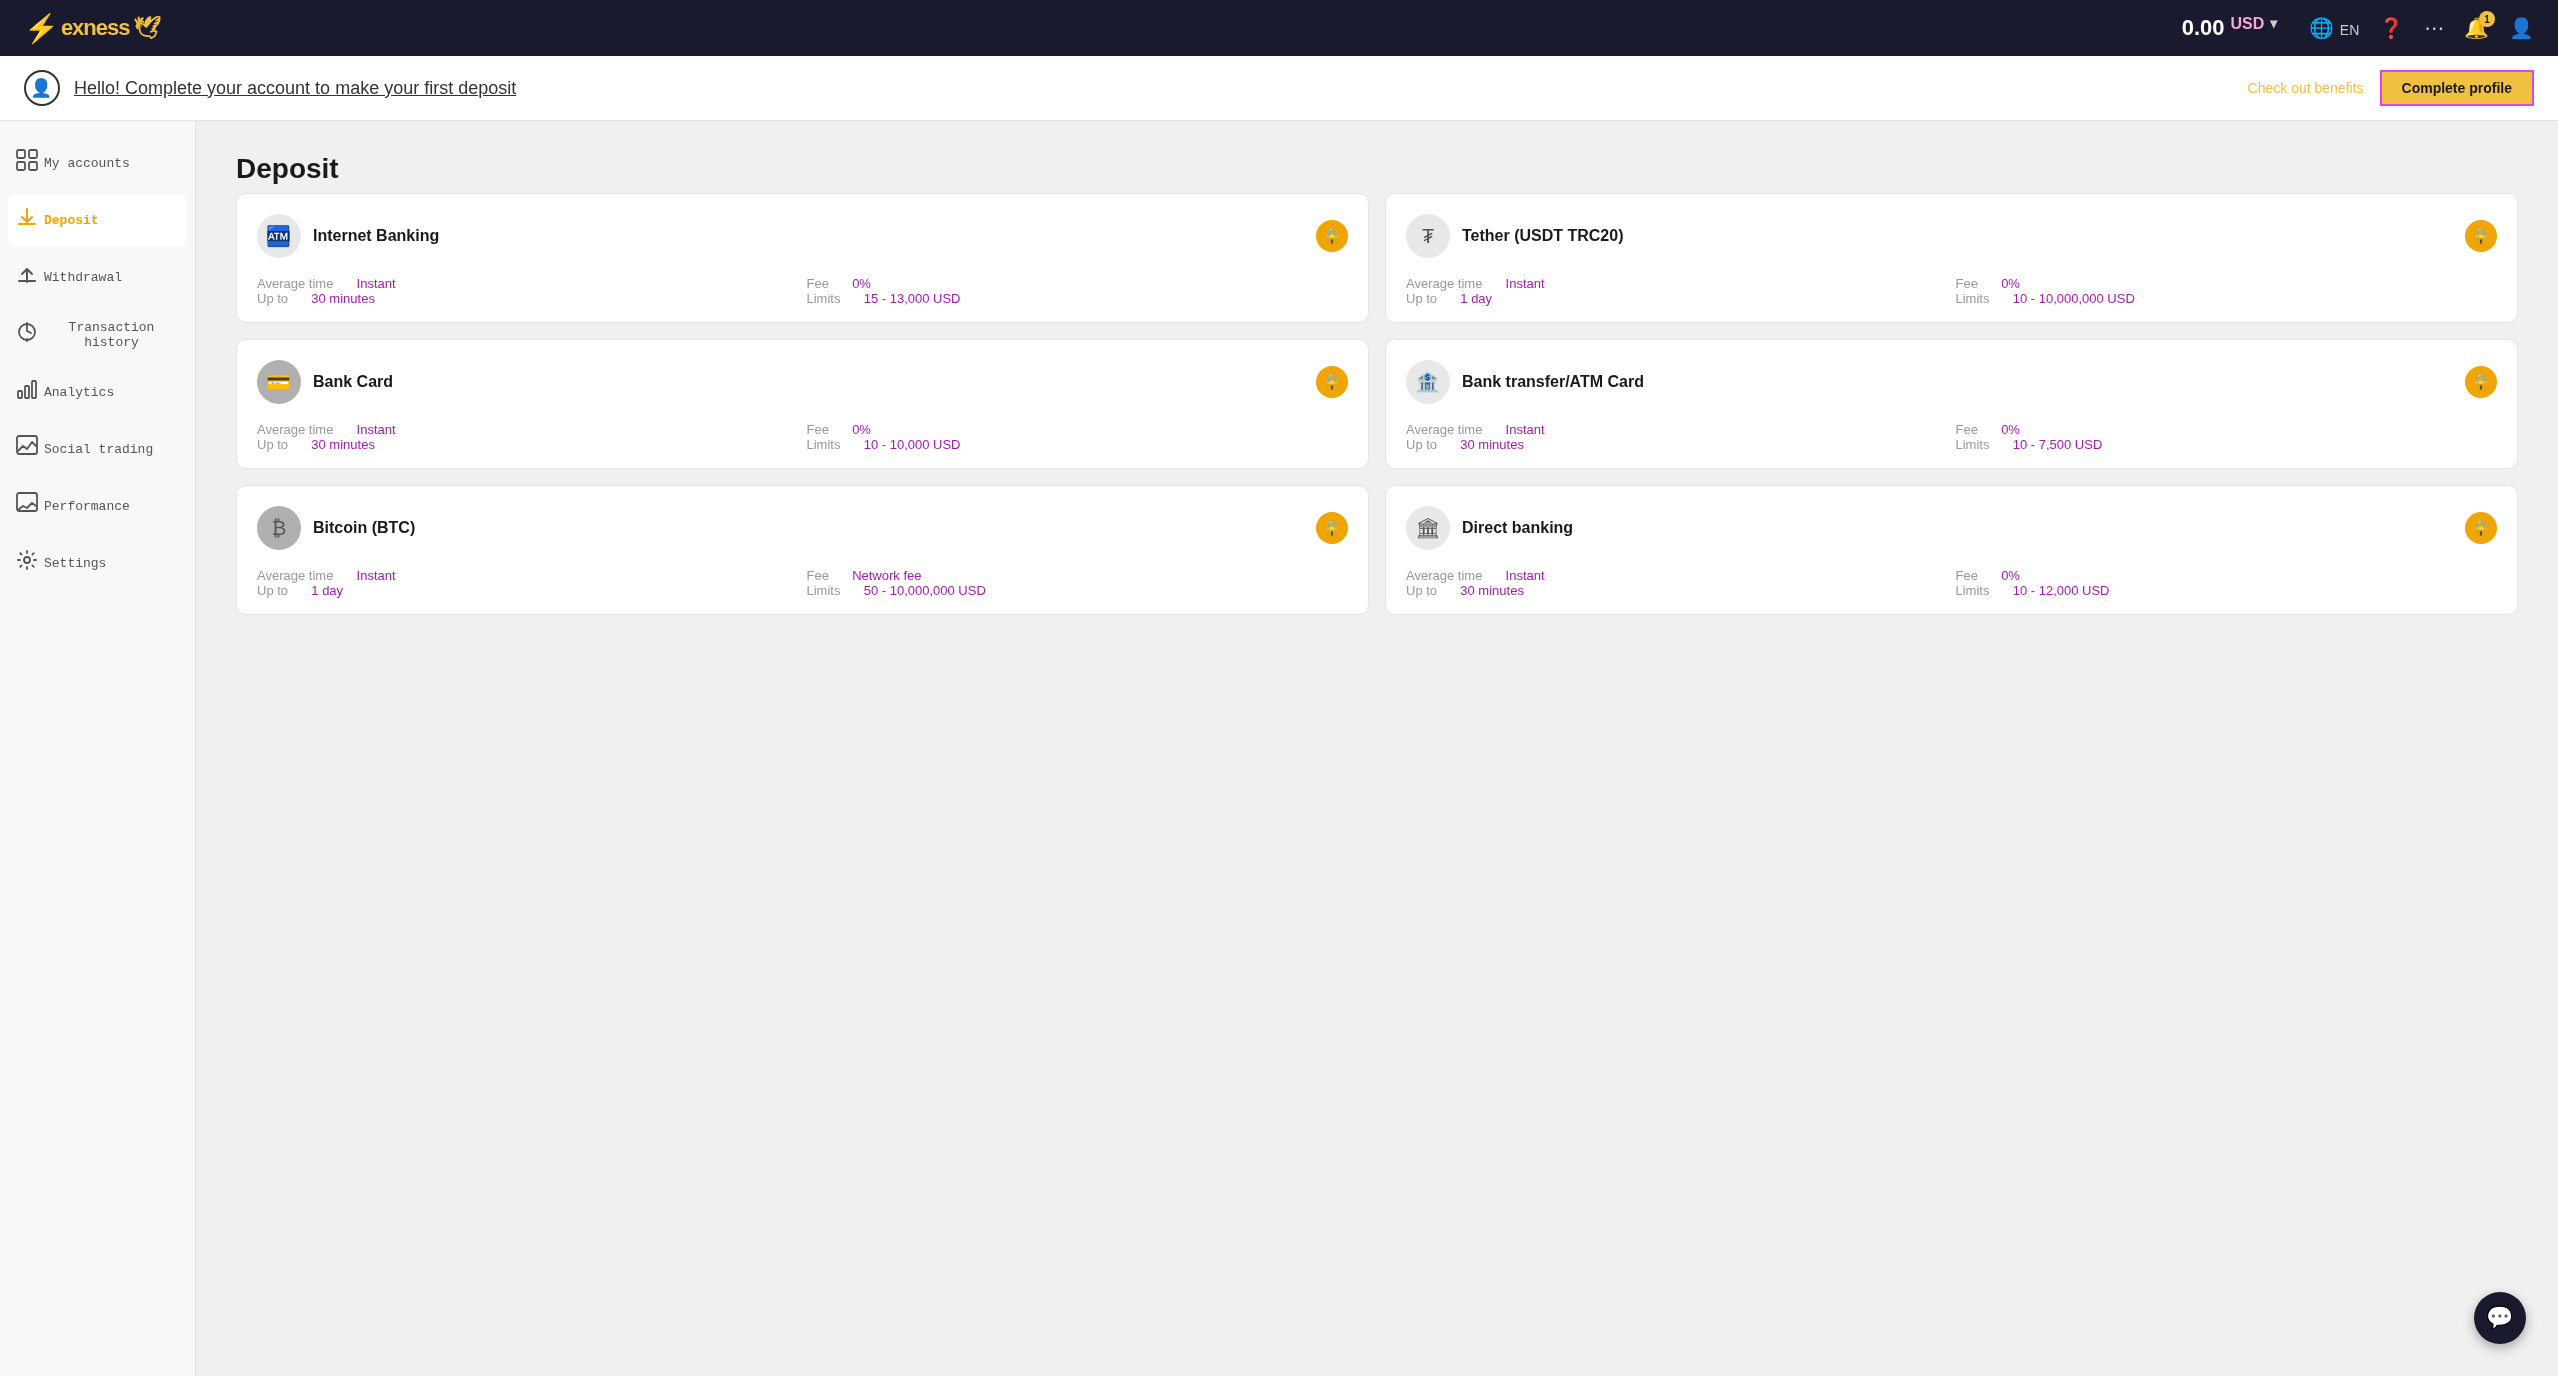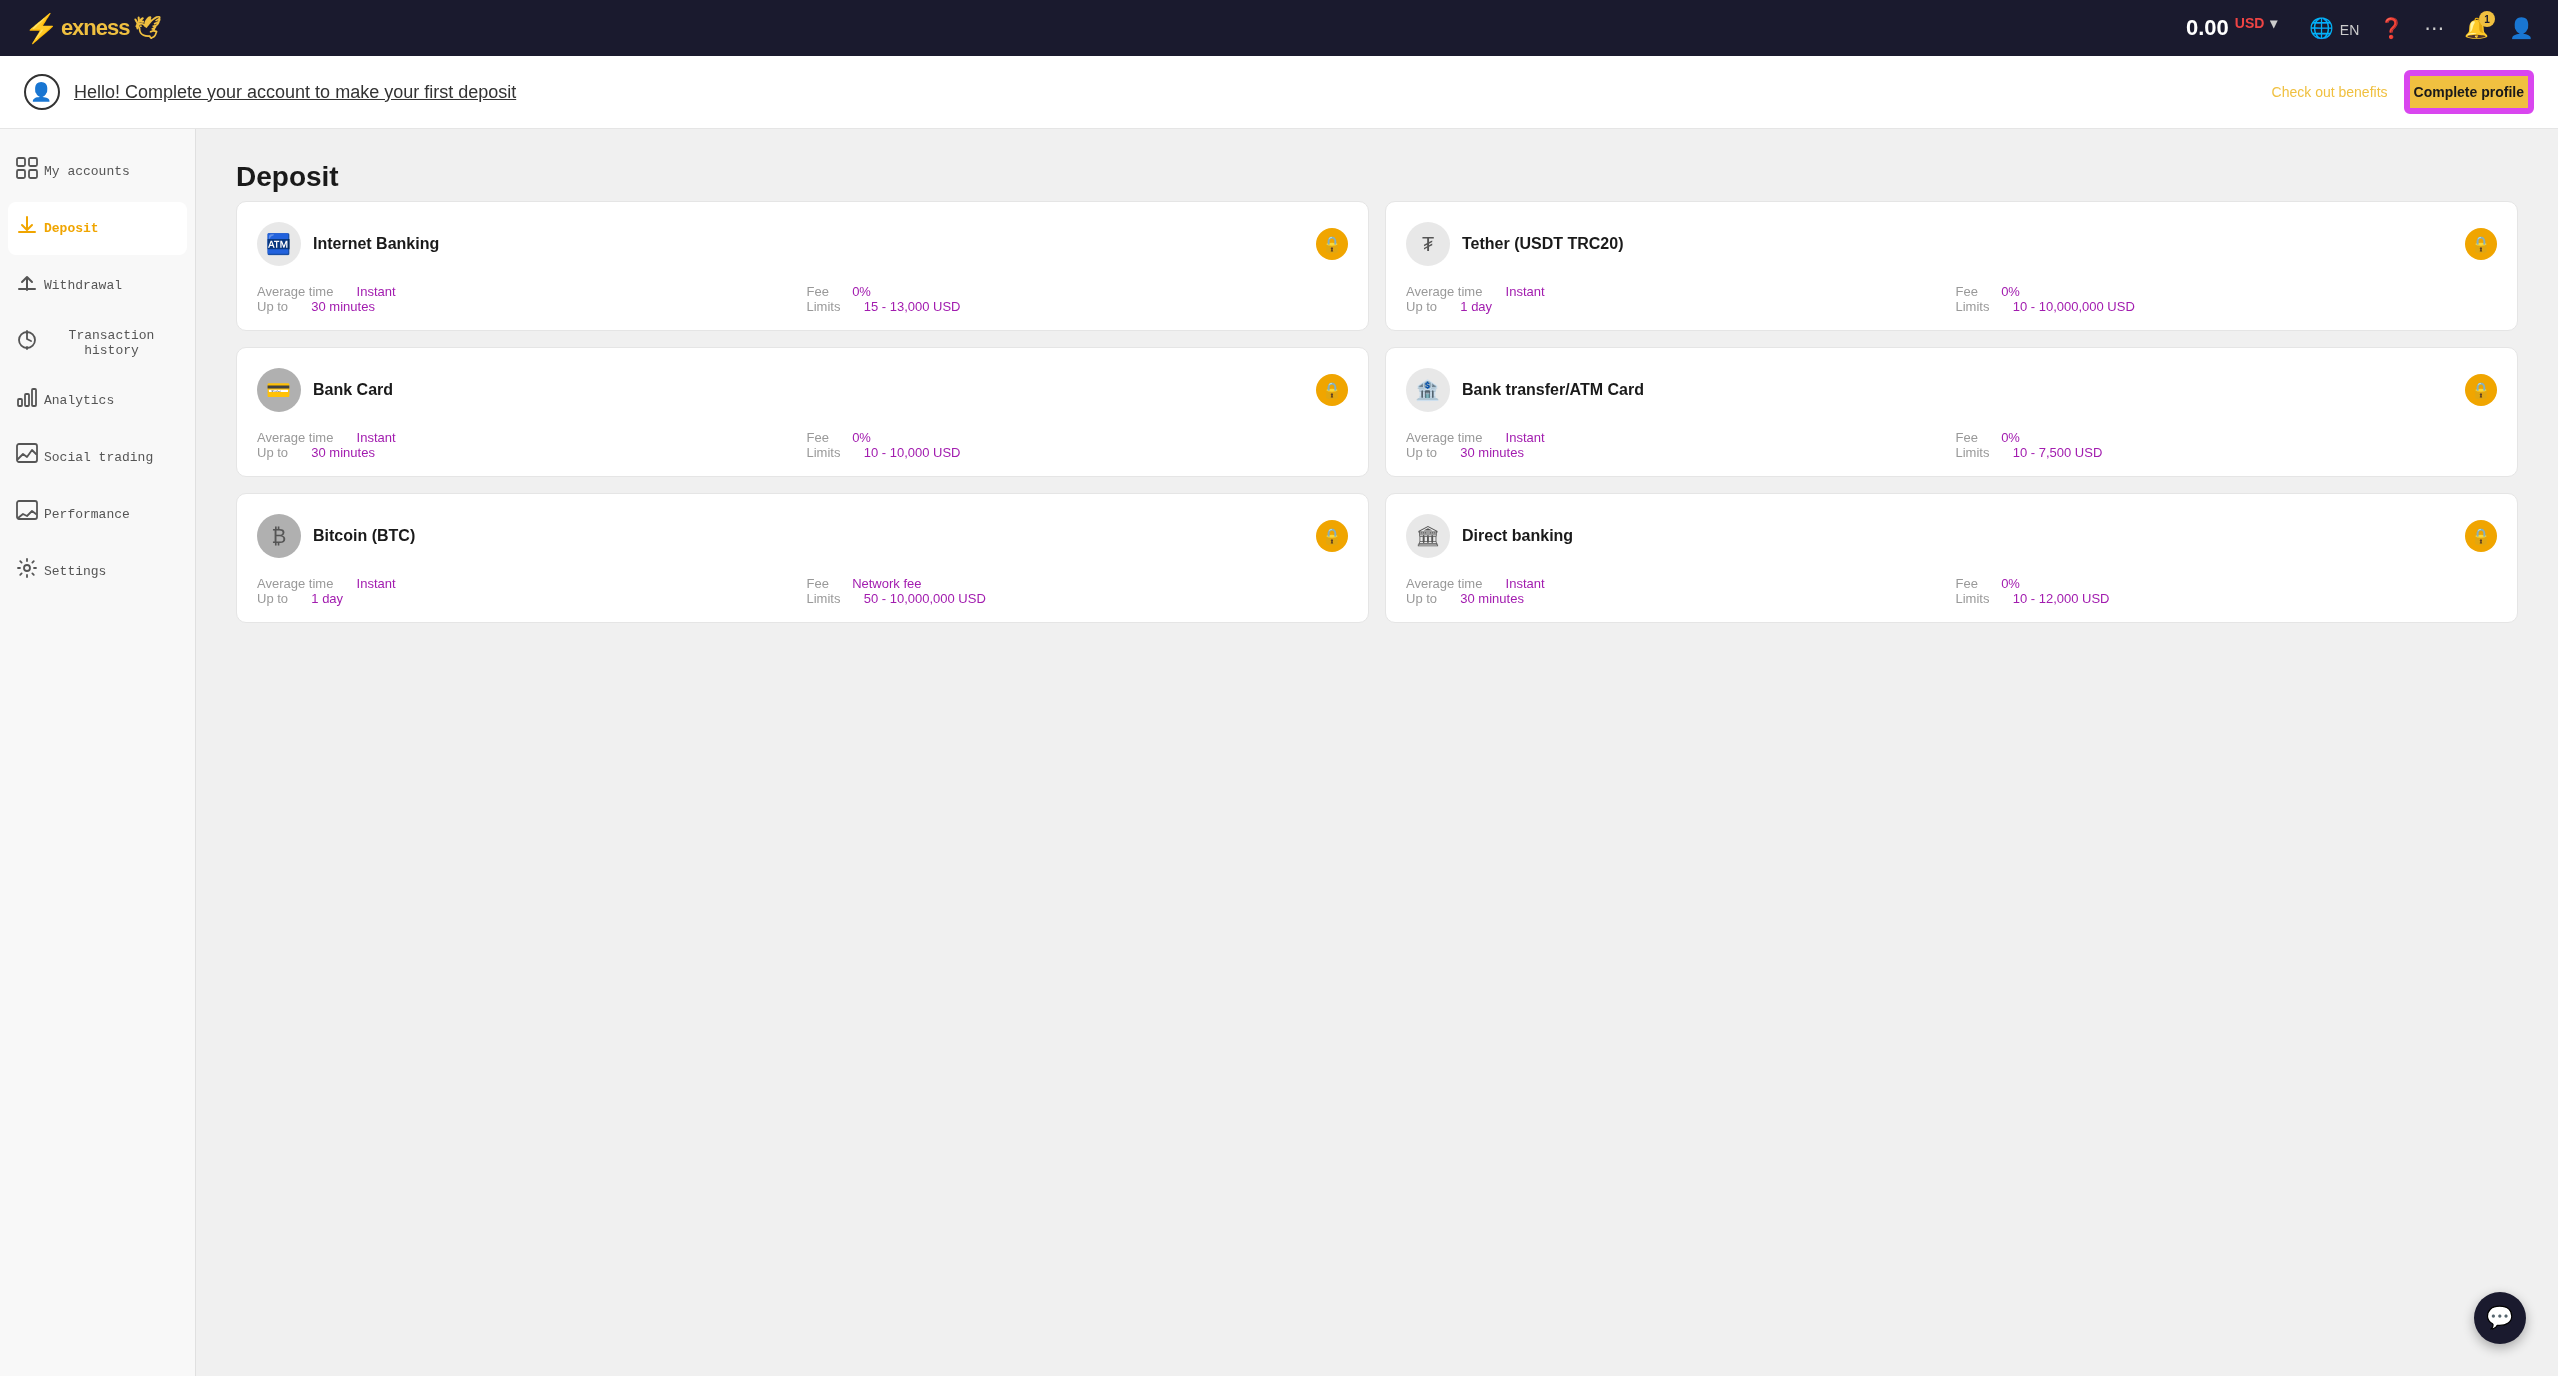--- a/index.html
+++ b/index.html
@@ -34,22 +34,22 @@
     }
     .topnav-balance {
       color: #fff;
       font-size: 22px;
       font-weight: 600;
       display: flex;
       gap: 6px;
       margin-right: 16px;
     }
     .topnav-balance .currency {
-      font-size: 14px;
-      color: #ef4444;
+      font-size: 16px;
+      color: #f9a8d4;
     }
     .topnav-balance .chevron {
       font-size: 14px;
       color: #ccc;
     }
     .topnav-icons {
       display: flex;
       align-items: flex-start;
       gap: 20px;
     }
@@ -108,23 +108,23 @@
     .check-out-benefits {
       color: #f0c040;
       font-size: 14px;
       font-weight: 500;
       cursor: pointer;
       text-decoration: none;
     }
     .complete-profile-btn {
       background: #f0c040;
       color: #1a1a1a;
-      border: 6px solid #d946ef;
-      border-radius: 6px;
-      padding: 8px 4px;
+      border: 2px solid #d946ef;
+      border-radius: 0;
+      padding: 8px 20px;
       font-size: 14px;
       font-weight: 600;
       cursor: pointer;
       white-space: nowrap;
     }
 
     
     .main-layout {
       display: flex;
       min-height: calc(100vh - 56px - 64px);

